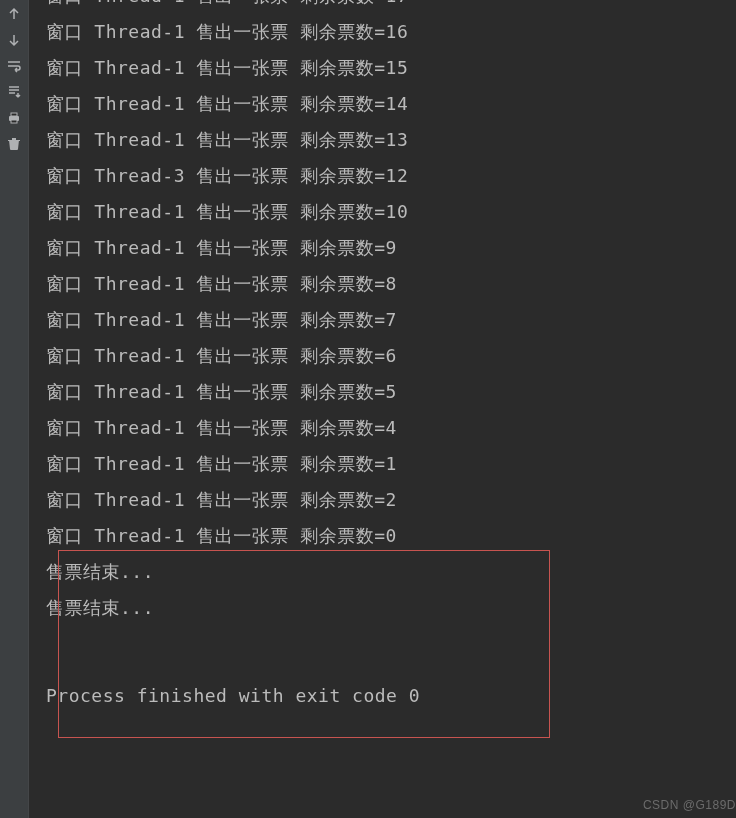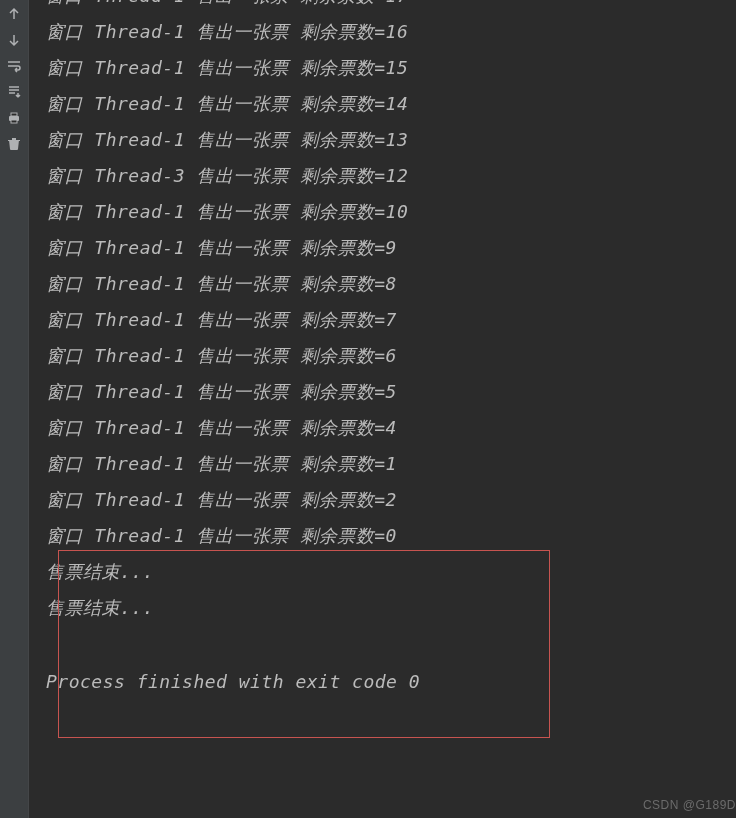--- a/index.html
+++ b/index.html
@@ -38,21 +38,20 @@
       color: #AFB1B3;
     }
     .gutter-icon svg {
       width: 16px;
       height: 16px;
     }
     .console {
       flex: 1;
       padding: 0 8px 0 18px;
       position: relative;
-      font-style: italic;
     }
     .line {
       line-height: 36px;
       height: 36px;
       white-space: pre;
       letter-spacing: 0.5px;
     }
     .first-line {
       margin-top: -22px;
     }
@@ -73,21 +72,21 @@
       letter-spacing: 0.5px;
     }
     .divider-line {
       border-left: 1px solid #444648;
       position: absolute;
       left: 28px;
       top: 0;
       bottom: 0;
     }
     .process-line {
-      margin-top: 38px;
+      margin-top: 52px;
     }
   </style>
 </head>
 <body>
 
 <div class="gutter">
   <div class="gutter-icon">
     <svg viewBox="0 0 16 16" fill="none" stroke="currentColor" stroke-width="1.5">
         <path d="M8 13V3M4 7l4-4 4 4"></path>
       </svg>

